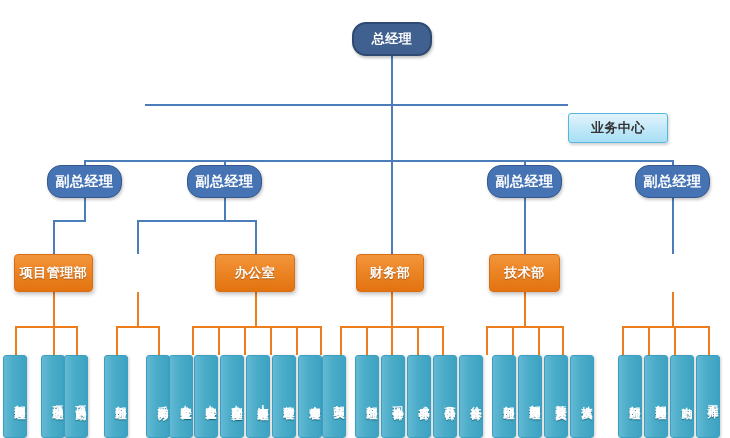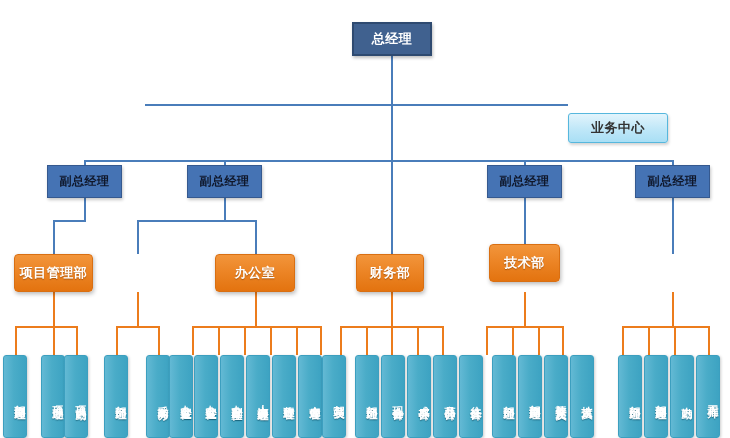--- a/index.html
+++ b/index.html
@@ -20,20 +20,21 @@
 
   
   .node{
     position:absolute;
     box-sizing:border-box;
     display:flex;align-items:center;justify-content:center;
     text-align:center;
     font-weight:bold;
     letter-spacing:0.5px;
     white-space:nowrap;
+    border-radius:14px;
   }
 
   
   .n-top{
     background:#40618f;
     border:2px solid #2e4a70;
     color:#ffffff;
     font-size:13px;
     box-shadow:1px 2px 3px rgba(0,0,0,.25);
   }
@@ -57,22 +58,22 @@
     font-size:13px;
     box-shadow:1px 2px 3px rgba(0,0,0,.18);
     margin-top:24px;
   }
 
   
   .n-blue{
     background:#4573b4;
     border:1px solid #3a62990;
     border:1px solid #35598f;
-    color:#0f172a;
-    font-size:12px;
+    color:#ffffff;
+    font-size:14px;
     box-shadow:1px 2px 3px rgba(0,0,0,.22);
   }
 
   
   .n-orange{
     background:linear-gradient(to bottom,#f2953b 0%,#ec8526 45%,#e3730f 100%);
     border:1px solid #d96f12;
     border-radius:4px;
     color:#ffffff;
     font-size:13px;
@@ -177,21 +178,21 @@
   <div class="node n-cyan" style="left:568px;top:89px;width:100px;height:30px;">业务中心</div>
 
   <div class="node n-blue" style="left:47px;top:165px;width:75px;height:33px;">副总经理</div>
   <div class="node n-blue" style="left:187px;top:165px;width:75px;height:33px;">副总经理</div>
   <div class="node n-blue" style="left:487px;top:165px;width:75px;height:33px;">副总经理</div>
   <div class="node n-blue" style="left:635px;top:165px;width:75px;height:33px;">副总经理</div>
 
   <div class="node n-orange" style="left:14px;top:254px;width:79px;height:38px;">项目管理部</div>
   <div class="node n-orange" style="left:215px;top:254px;width:80px;height:38px;">办公室</div>
   <div class="node n-orange" style="left:356px;top:254px;width:68px;height:38px;">财务部</div>
-  <div class="node n-orange" style="left:489px;top:244px;width:71px;height:38px;">技术部</div>
+  <div class="node n-orange" style="left:489px;top:254px;width:71px;height:38px;">技术部</div>
 
   <div class="node n-leaf" style="left:3px;top:355px;width:24px;height:83px;">部门副经理</div>
   <div class="node n-leaf" style="left:41px;top:355px;width:24px;height:83px;">项目助理</div>
   <div class="node n-leaf" style="left:64px;top:355px;width:24px;height:83px;">项目内勤</div>
 
   <div class="node n-leaf" style="left:104px;top:355px;width:24px;height:83px;">部门经理</div>
   <div class="node n-leaf" style="left:146px;top:355px;width:24px;height:83px;">采购商务</div>
   <div class="node n-leaf" style="left:169px;top:355px;width:24px;height:83px;">办公室主任</div>
 
   <div class="node n-leaf" style="left:194px;top:355px;width:24px;height:83px;">办公室主任</div>

